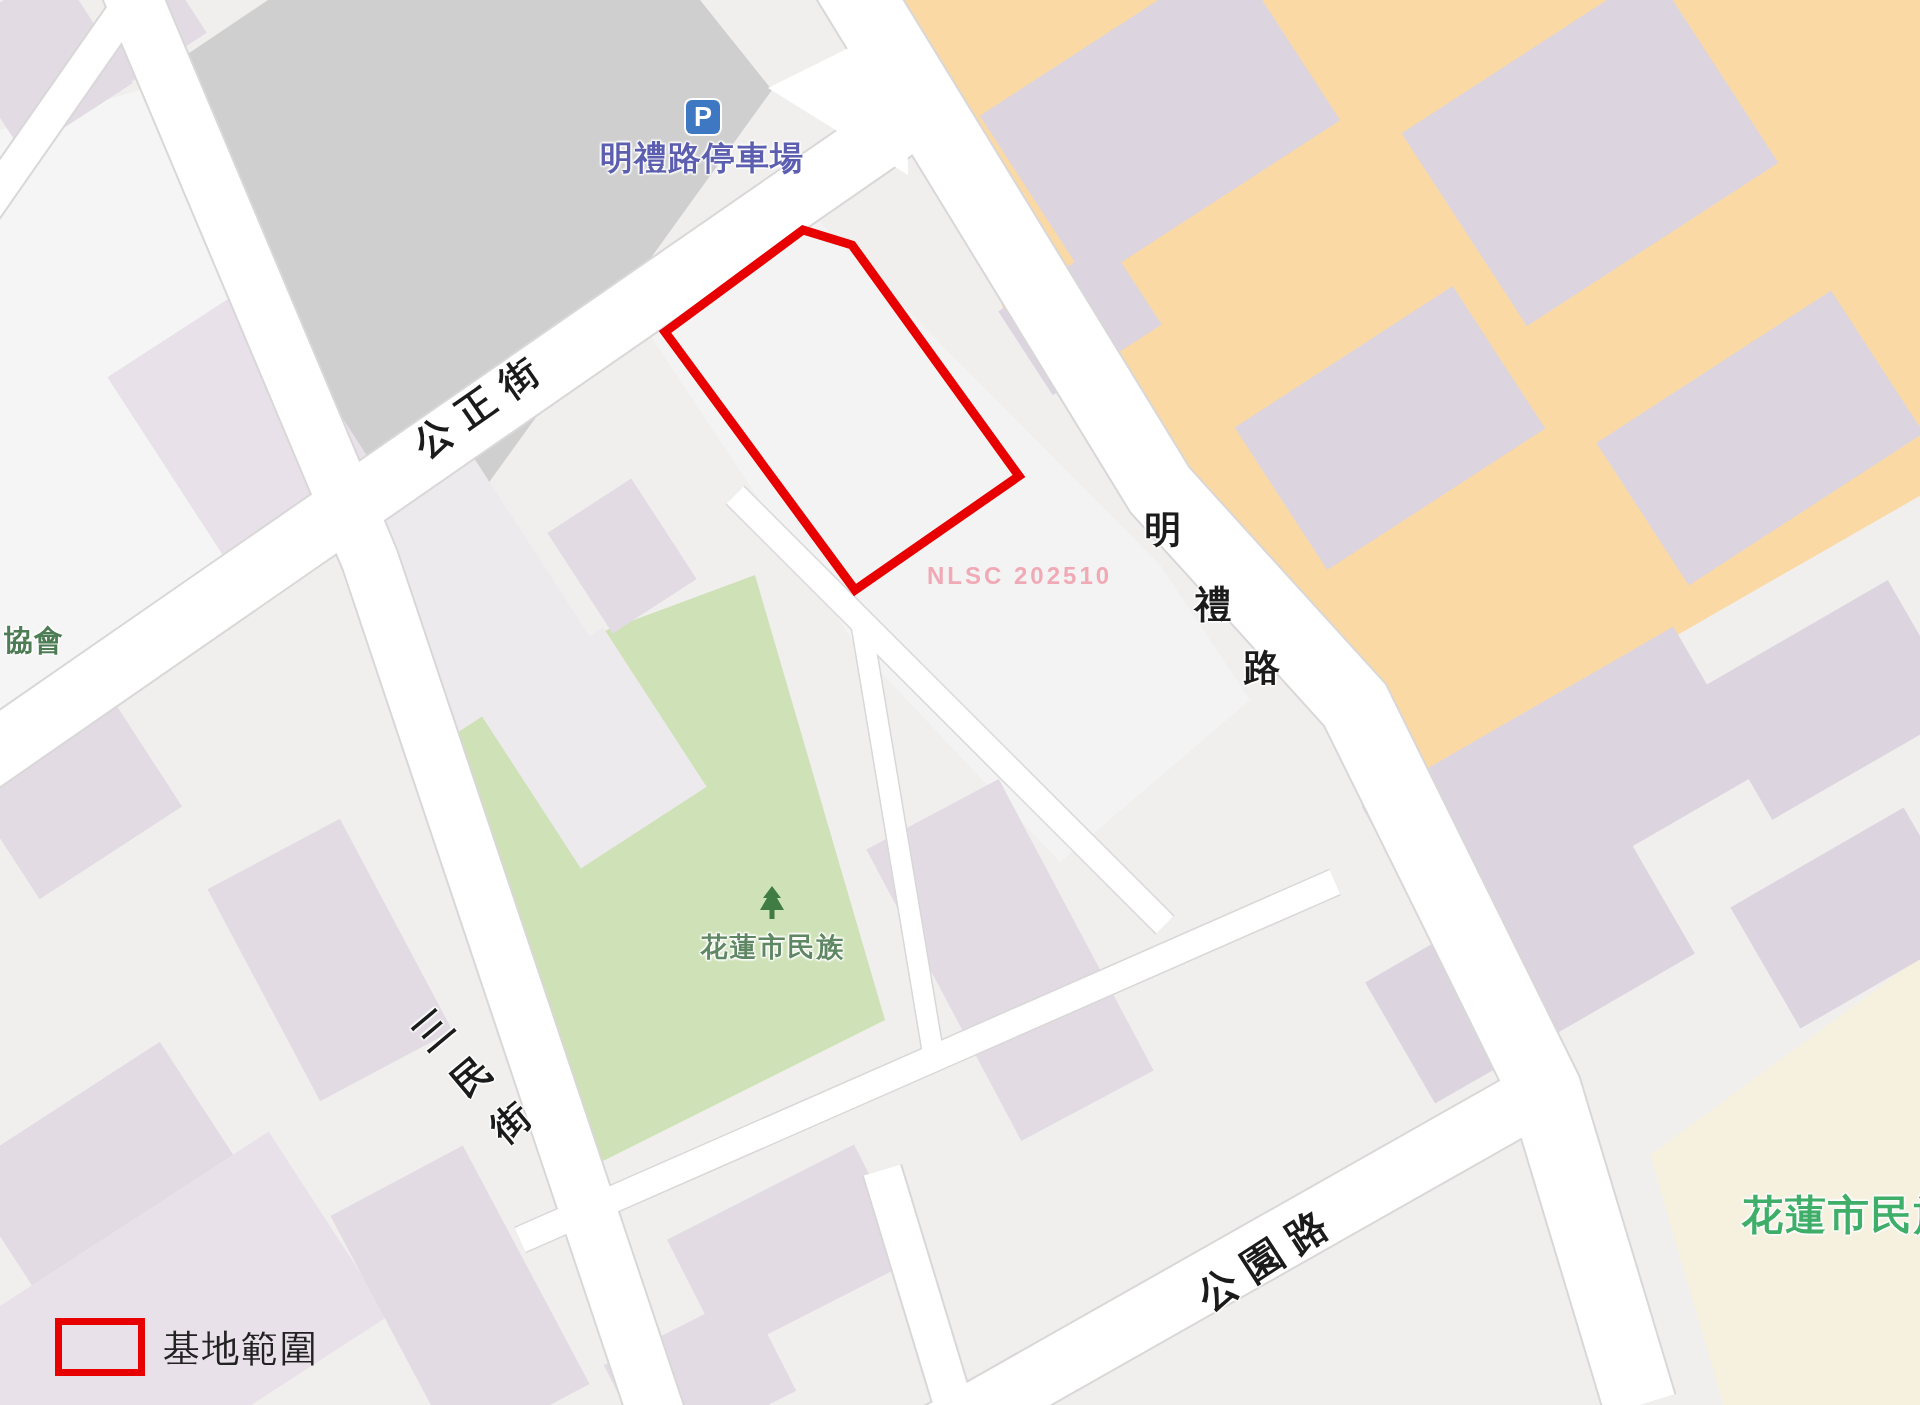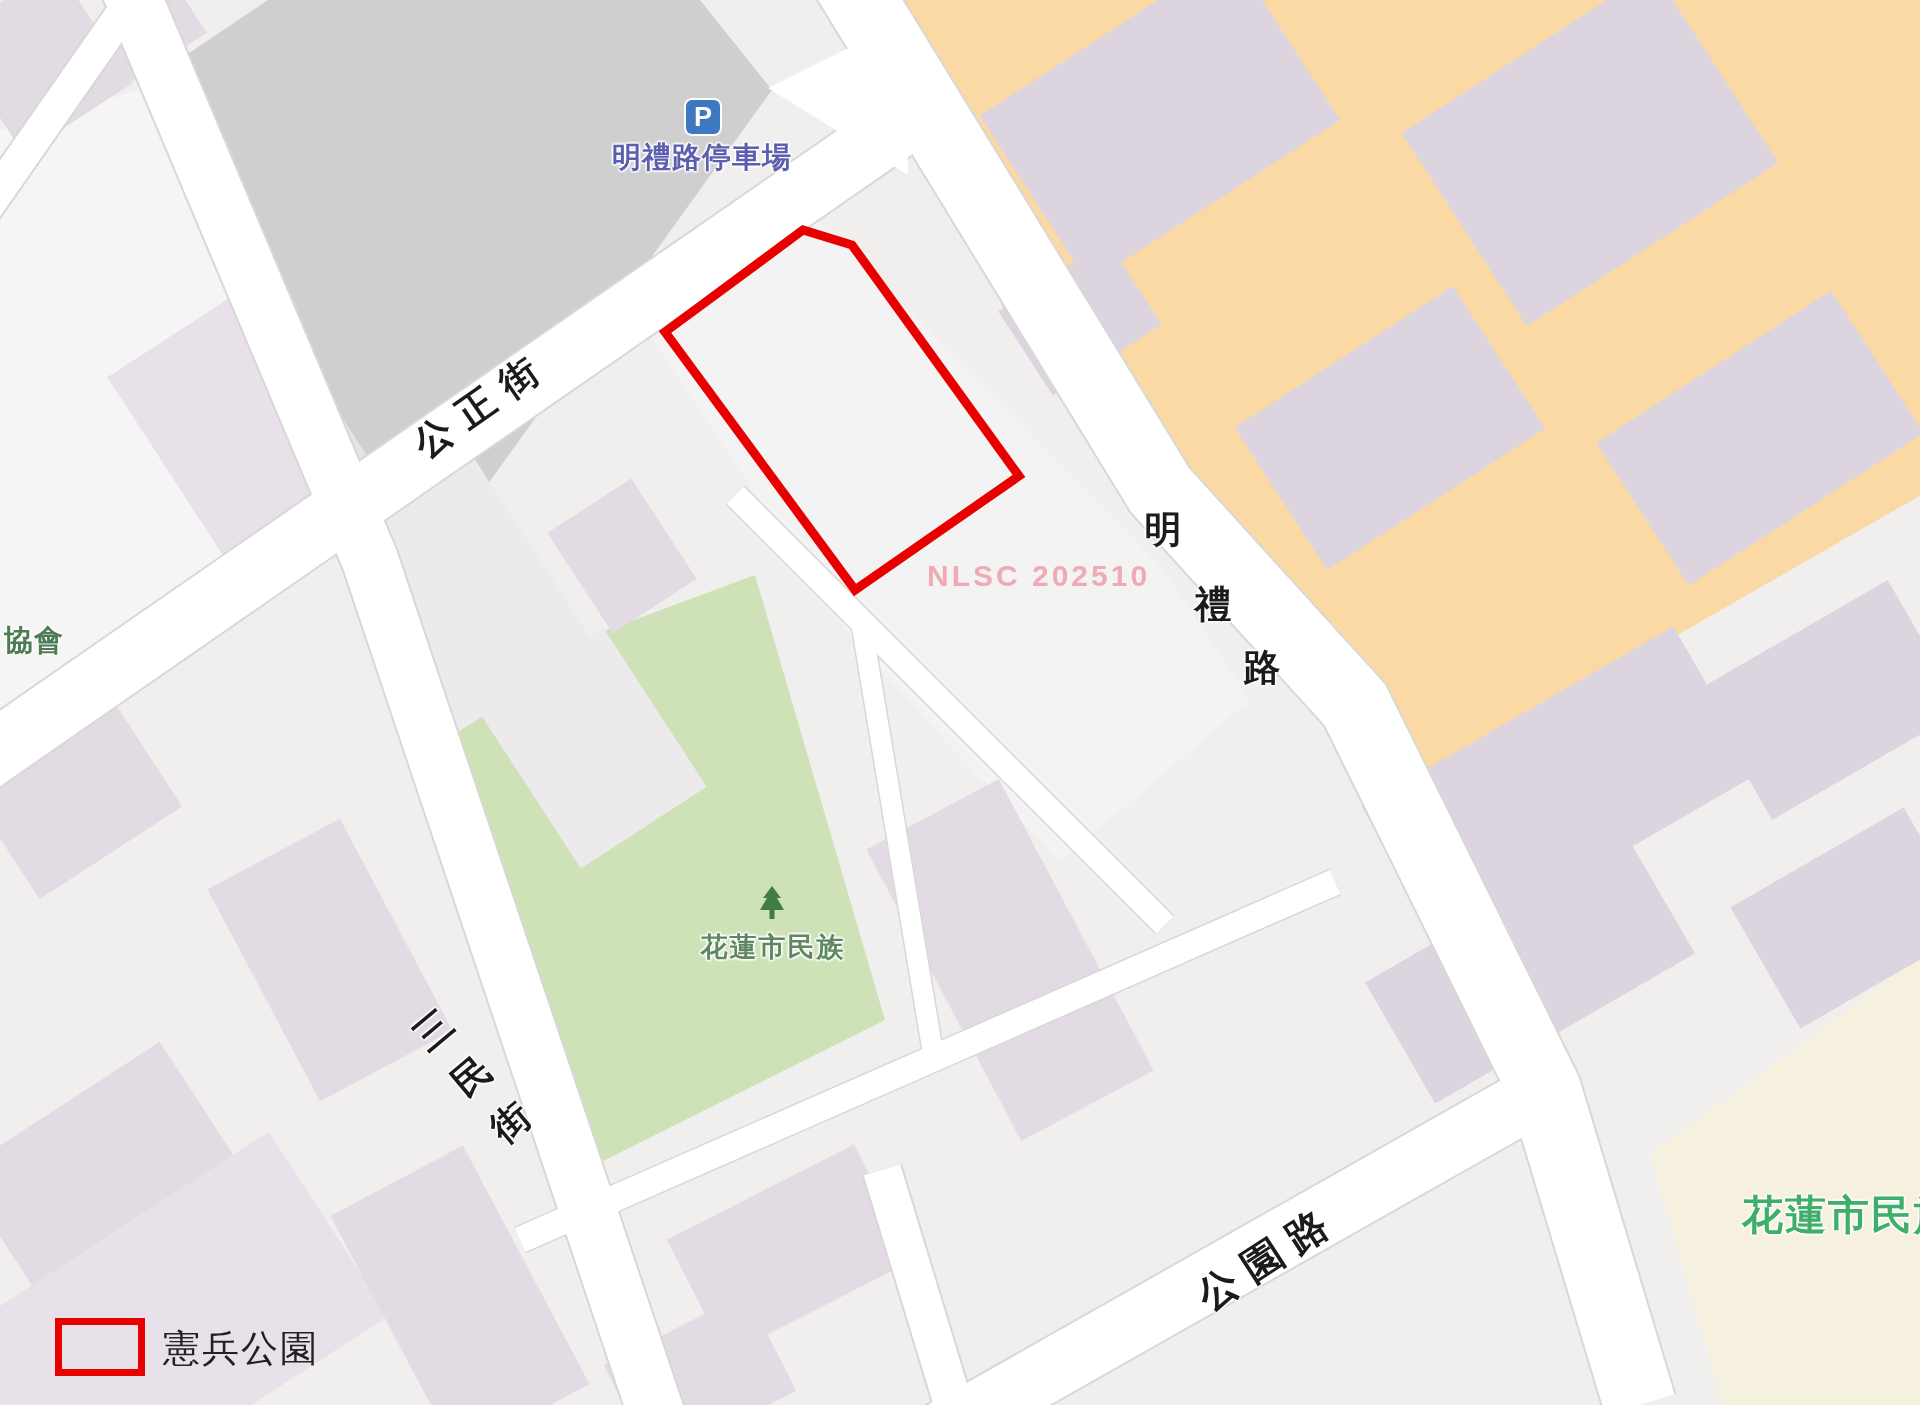--- a/index.html
+++ b/index.html
@@ -40,25 +40,25 @@
   #mingli-c2{left:1262px;top:668px;}
   #lbl-sanmin{left:472px;top:1076px;font-size:38px;line-height:60px;letter-spacing:0;
     transform:translate(-50%,-50%) rotate(-40deg);text-align:center;}
   #lbl-sanmin span{display:block;}
   #parking-icon{
     position:absolute;left:686px;top:100px;width:34px;height:34px;border-radius:6px;
     background:var(--parking-blue,#3e77c2);color:#fff;font-size:27px;font-weight:bold;
     display:flex;align-items:center;justify-content:center;
     box-shadow:0 0 0 2px rgba(255,255,255,.95);
   }
-  #lbl-parking{left:702px;top:158px;font-size:29px;color:var(--parking-label-blue,#5c5fb0);letter-spacing:1px;}
+  #lbl-parking{left:702px;top:158px;font-size:33px;color:var(--parking-label-blue,#5c5fb0);letter-spacing:1px;}
   #lbl-park{left:773px;top:947px;font-size:27px;color:var(--park-label-green,#5f8763);letter-spacing:2px;}
   #tree-icon{position:absolute;left:772px;top:903px;transform:translate(-50%,-50%);width:30px;height:34px;}
   #lbl-watermark{
-    left:927px;top:576px;transform:translate(0,-50%);font-size:30px;letter-spacing:3px;
+    left:927px;top:576px;transform:translate(0,-50%);font-size:24px;letter-spacing:3px;
     color:var(--watermark-pink,#f0aab6);font-weight:600;text-shadow:none;
   }
   #lbl-district{left:1742px;top:1215px;transform:translate(0,-50%);font-size:41px;
     color:var(--district-green,#3eae68);letter-spacing:2px;}
   #lbl-association{left:4px;top:641px;transform:translate(0,-50%);font-size:29px;
     color:var(--association-green,#4e7d55);letter-spacing:1px;}
   
   #legend-swatch{
     position:absolute;left:55px;top:1318px;width:76px;height:44px;
     border:7px solid var(--site-red,#e80000);background:transparent;
@@ -165,15 +165,15 @@
   </svg>
   <div class="lbl" id="lbl-park">花蓮市民族</div>
 
   <div class="lbl" id="lbl-watermark">NLSC 202510</div>
 
   <div class="lbl" id="lbl-district">花蓮市民族</div>
 
   <div class="lbl" id="lbl-association">協會</div>
 
   <div id="legend-swatch"></div>
-  <div class="lbl" id="legend-label">憲兵公園</div>
+  <div class="lbl" id="legend-label">基地範圍</div>
 
 </div>
 
 </body></html>

